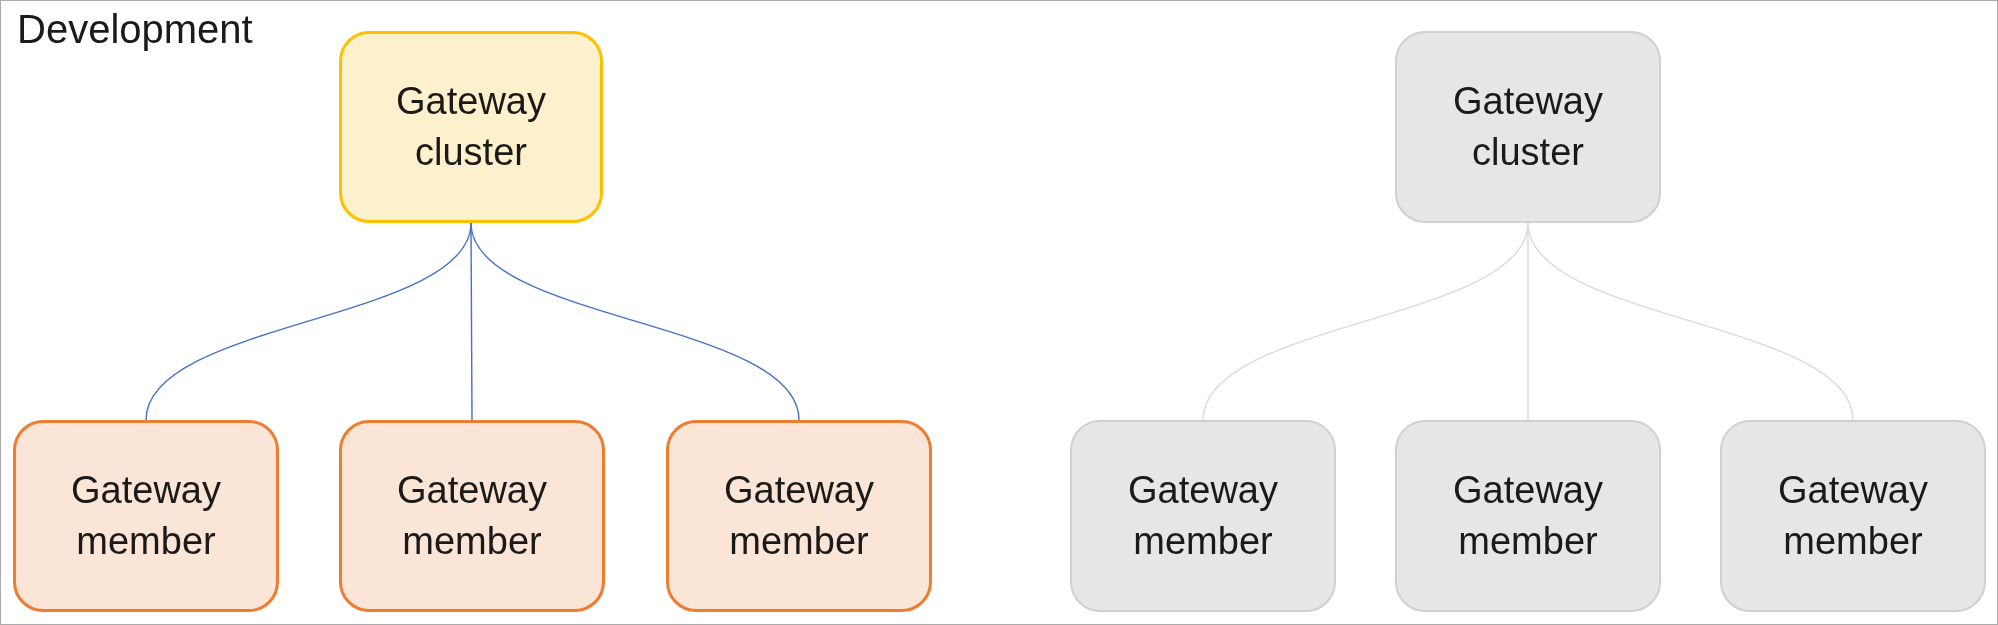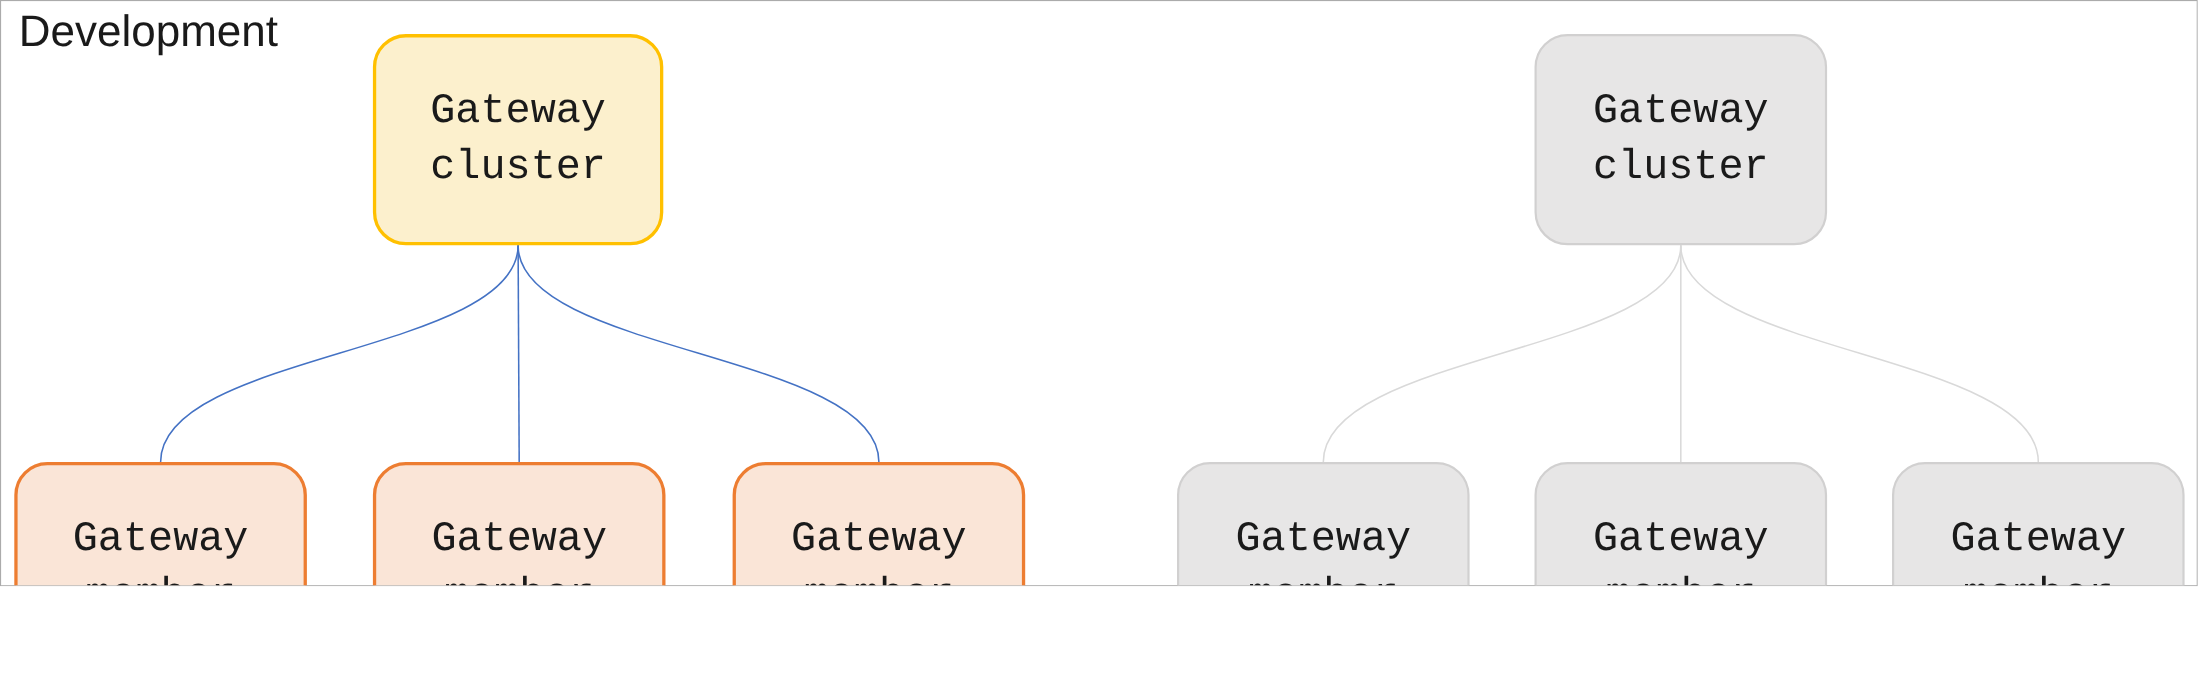--- a/index.html
+++ b/index.html
@@ -1,19 +1,19 @@
 <!DOCTYPE html>
 <html><head>
 <meta charset="utf-8">
 <style>
   html, body { margin: 0; padding: 0; background: #ffffff; }
   .canvas {
     position: relative;
     width: 1998px;
-    height: 533px;
+    height: 625px;
     background: #ffffff;
     border: 1px solid #ababab;
     box-sizing: border-box;
     overflow: hidden;
     font-family: "Liberation Sans", sans-serif;
     color: #1a1a1a;
   }
   .connector-layer {
     position: absolute;
     left: 0; top: 0;
@@ -35,21 +35,20 @@
   #bc-title  { left: 1056px; }
   .node {
     position: absolute;
     box-sizing: border-box;
     border-radius: 30px;
     display: flex;
     align-items: center;
     justify-content: center;
     z-index: 1;
     text-align: center;
-    font-family: Liberation Mono, monospace;
   }
   .node-label {
     display: block;
     width: 220px;
     font-size: 38px;
     line-height: 1.35;
     color: #1a1a1a;
   }
   
   .dev-cluster { background: #fcf0cd; border: 3px solid #ffc000; }

